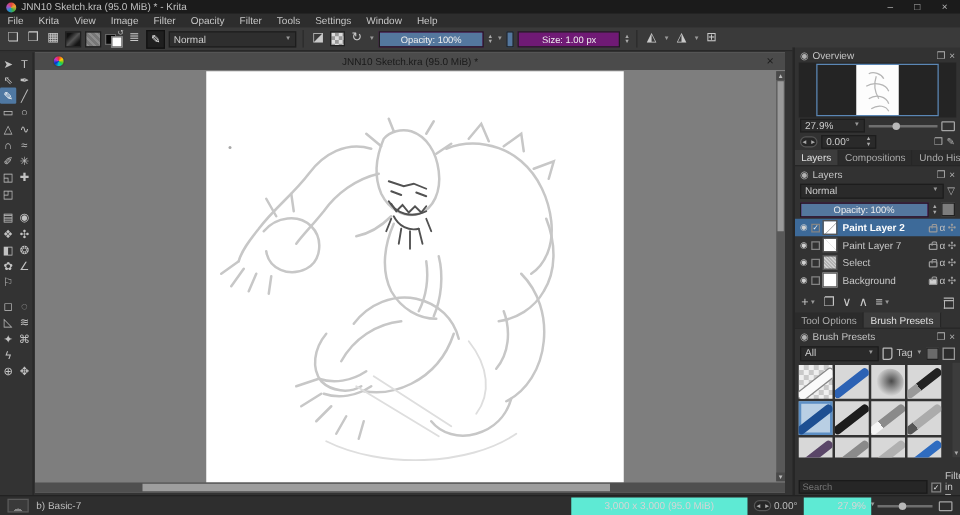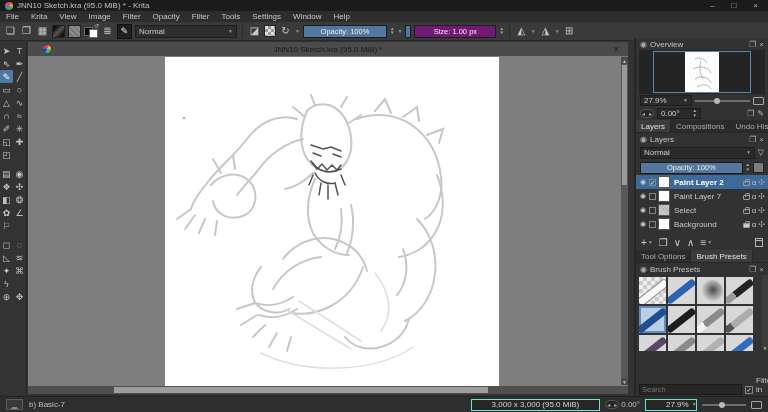--- a/index.html
+++ b/index.html
@@ -98,21 +98,21 @@
   .bp.eraser{background:conic-gradient(#c9c9c9 25%,#efefef 0 50%,#c9c9c9 0 75%,#efefef 0);background-size:8px 8px}
   .bp.eraser::after{background:#fafafa;border:1px solid #888}
   .bscroll{position:absolute;right:0;top:0;bottom:0;width:6px;background:#3c3c3c;display:flex;align-items:flex-end;justify-content:center;color:#aaa;font-size:5px}
   .searchrow{display:flex;align-items:center;gap:3px;padding:0 3px;margin-top:auto;height:13px;flex:none}
   .searchin{flex:1;background:#262626;border:1px solid #1a1a1a;color:#9a9a9a;height:11px;font-size:7.5px;padding:0 2px;font-family:"Liberation Sans",sans-serif}
   
   .statusbar{position:absolute;left:0;bottom:0;right:0;height:16px;background:#2e2e2e;border-top:1px solid #222;display:flex;align-items:center;gap:6px;padding:0 6px;color:#bdbdbd}
   .bpreview{width:17px;height:11px;background:#3a3a3a;border:1px solid #5a5a5a;flex:none;background-image:radial-gradient(circle at 50% 120%,#888 30%,rgba(0,0,0,0) 31%)}
   .profile{position:absolute;left:285px}
   .rightstat{margin-left:auto;display:flex;align-items:center;gap:5px}
-  .bluebox{border:1px solid #5eead4;background:#262626;height:12px;display:flex;align-items:center;padding:0 20px;gap:3px;color:#d5d5d5}
+  .bluebox{border:7px solid #5eead4;background:#262626;height:12px;display:flex;align-items:center;padding:0 20px;gap:3px;color:#d5d5d5}
   .rot{display:flex;align-items:center;gap:2px}
 </style>
 </head>
 <body>
 
 <div id="app">
 
   <div class="titlebar">
     <span class="logo"></span>
     <span>JNN10 Sketch.kra (95.0 MiB) * - Krita</span>
@@ -417,20 +417,31 @@
       <span class="tab active">Brush Presets</span>
     </div>
 
     <div class="dhead">
       <span class="dico">◉</span>
       <span>Brush Presets</span>
       <span class="grow"></span>
       <span class="dico">❐</span>
       <span class="dico">×</span>
     </div>
+    <div class="ovrow" style="height:15px">
+      <span class="mcombo" style="width:64px;height:12px">
+        <span>All</span>
+        <span class="caret" style="margin-left:auto">▼</span>
+      </span>
+      <span class="tagicon"></span>
+      <span>Tag</span>
+      <span class="caret">▼</span>
+      <span class="viewbtn1"></span>
+      <span class="viewbtn2"></span>
+    </div>
     <div class="bgrid">
       <span class="bp eraser"></span>
       <span class="bp" style="--c:#2c62b4"></span>
       <span class="bp soft"></span>
       <span class="bp" style="--c:linear-gradient(90deg,#999 35%,#222 35%)"></span>
       <span class="bp sel" style="--c:#1d4f92"></span>
       <span class="bp" style="--c:#1c1c1c"></span>
       <span class="bp" style="--c:linear-gradient(90deg,#f5f5f5 30%,#8a8a8a 30%)"></span>
       <span class="bp" style="--c:linear-gradient(90deg,#555 25%,#ababab 25%)"></span>
       <span class="bp" style="--c:#5a4668"></span>

